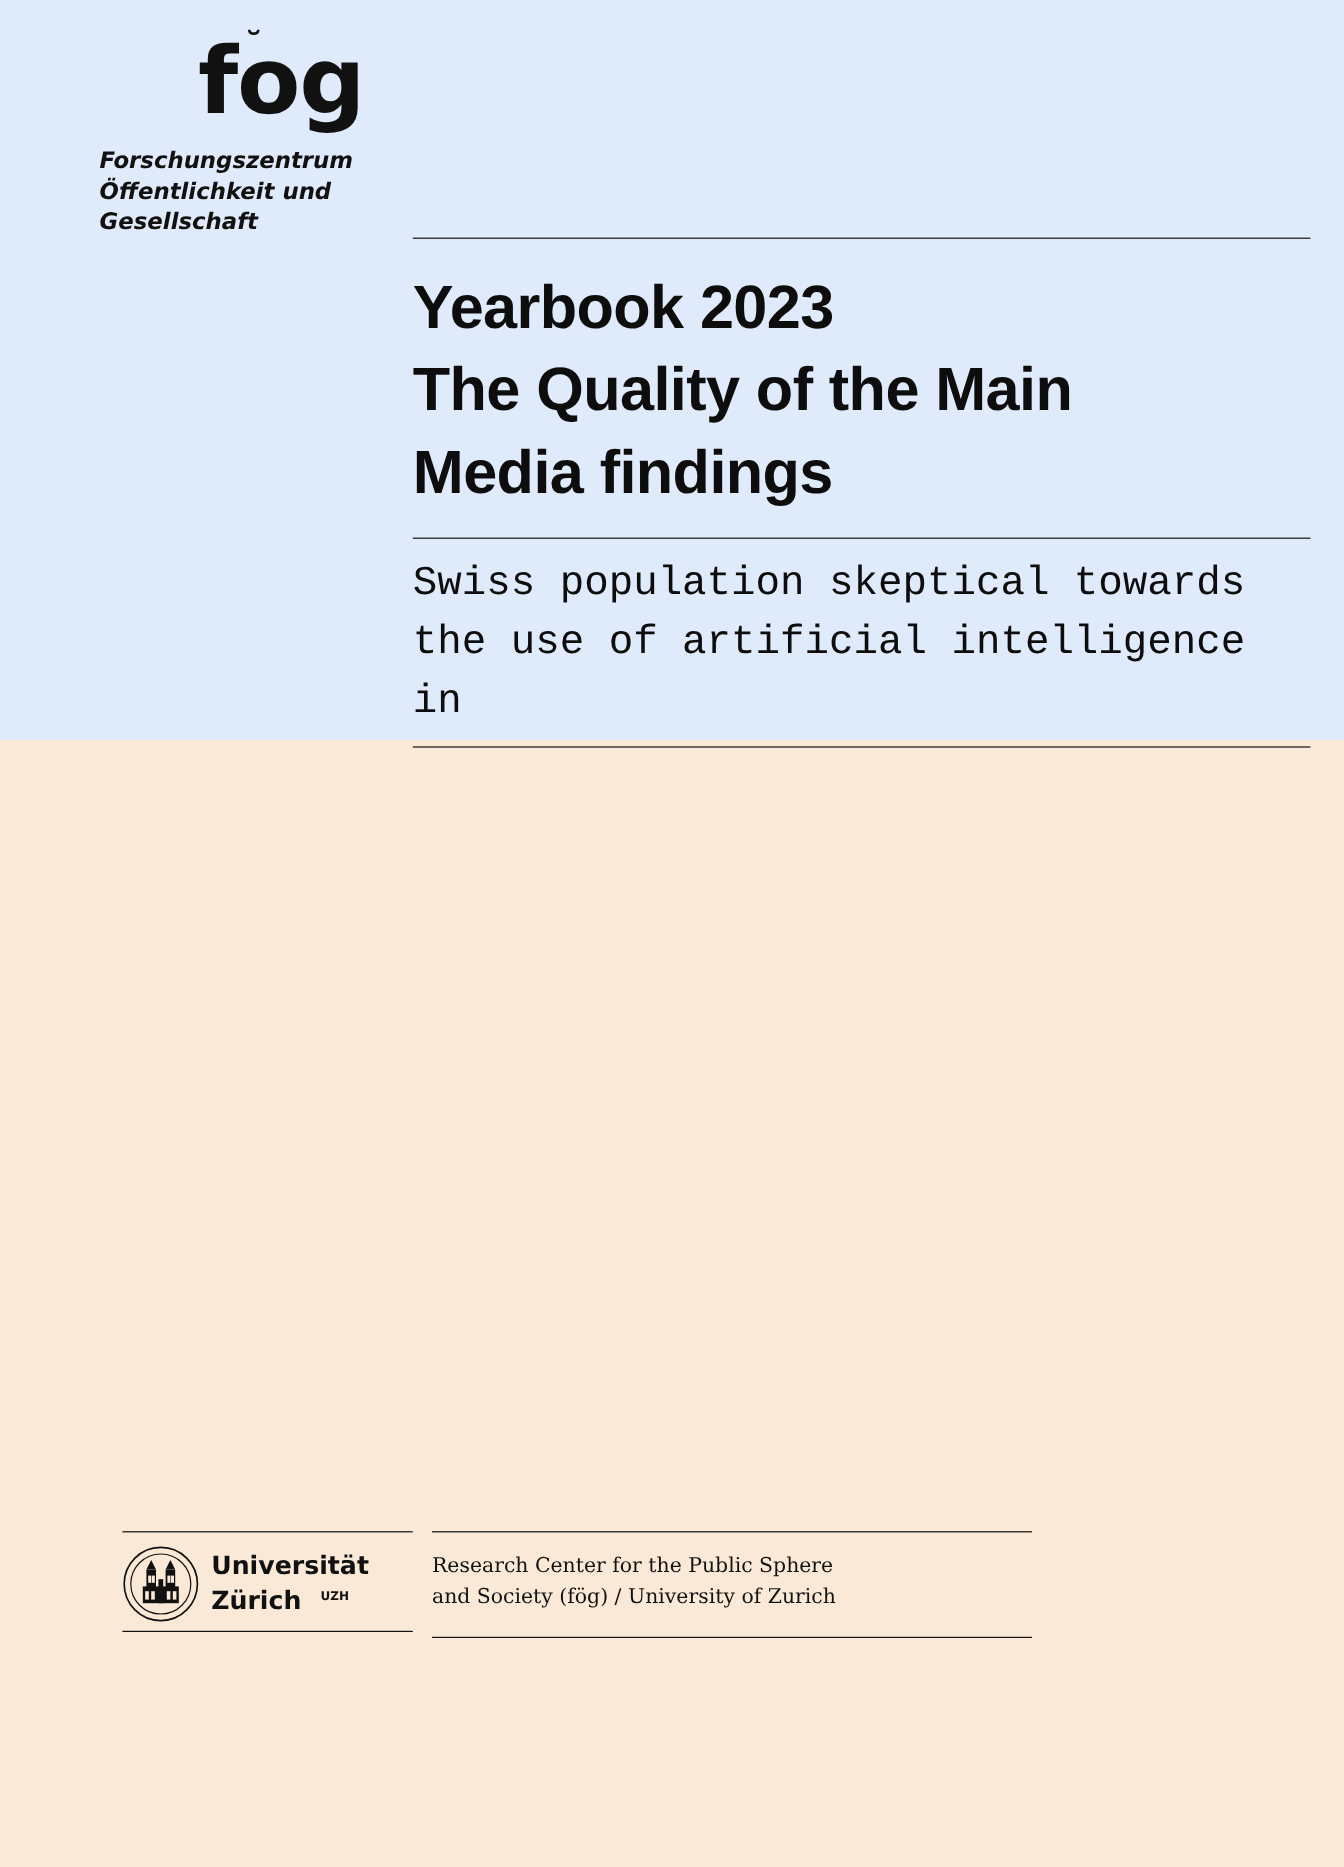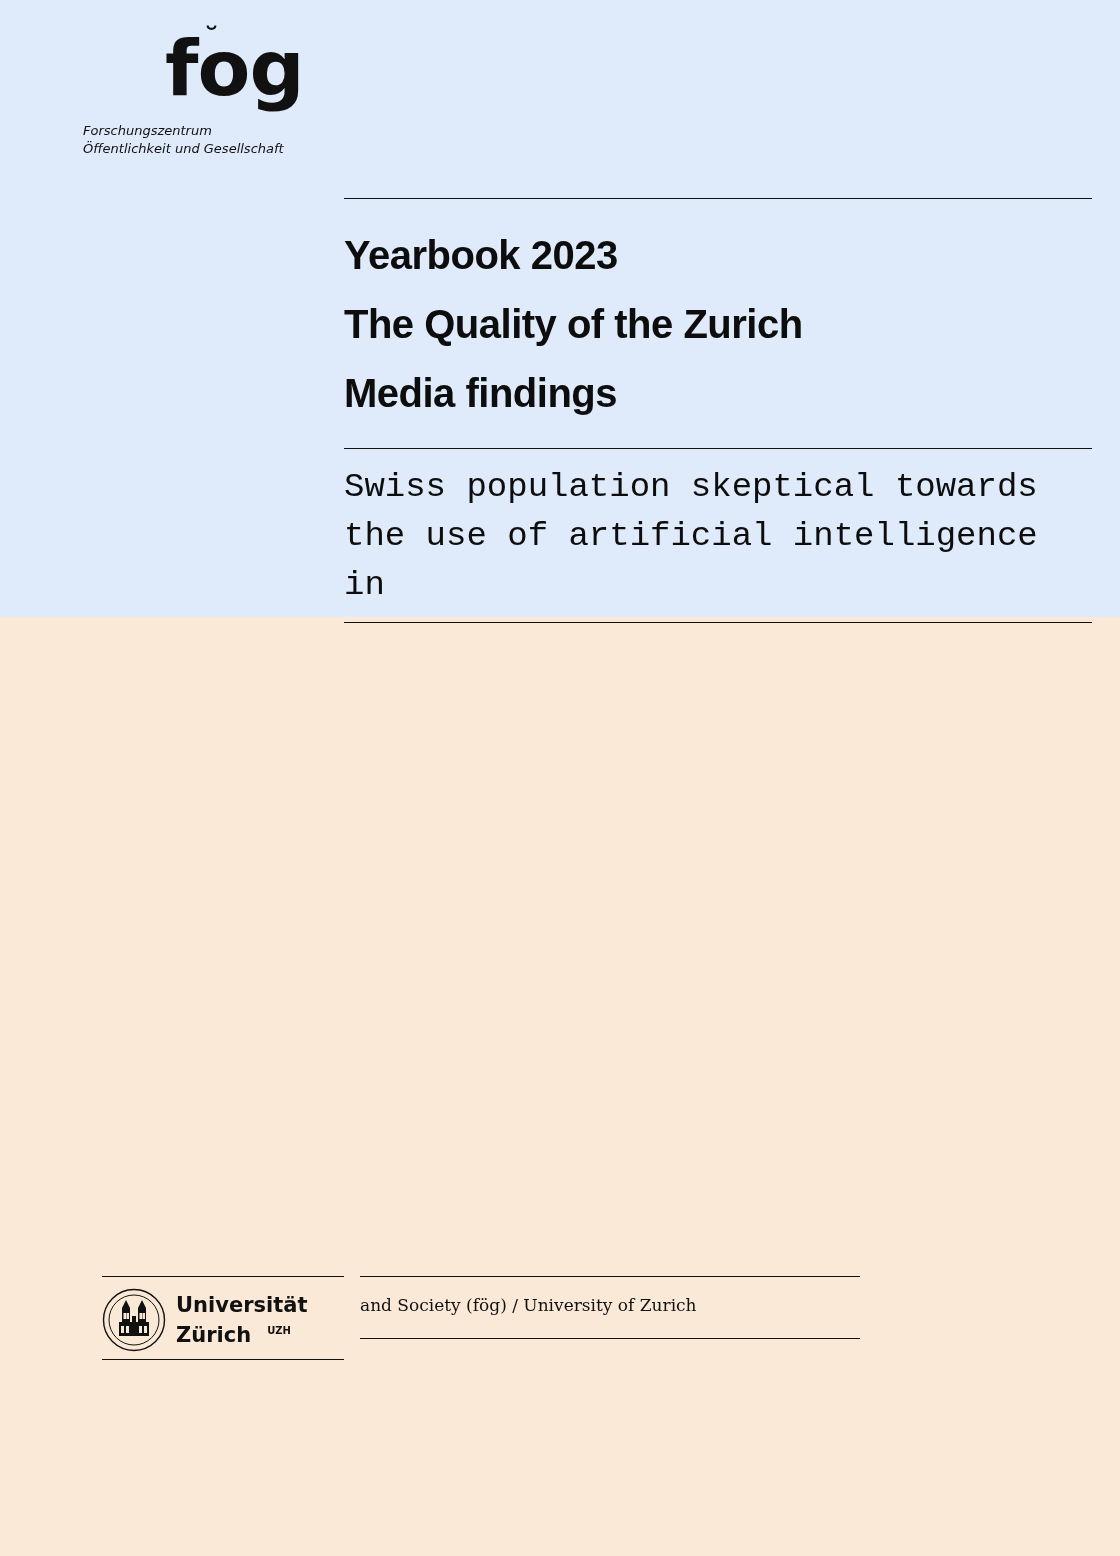--- a/index.html
+++ b/index.html
@@ -58,42 +58,42 @@
   .fog-word .breve {
     position: absolute;
     font-size: 30px;
     left: 121px;
     top: -6px;
     font-weight: 700;
   }
   .fog-sub {
     font-family: "DejaVu Sans", sans-serif;
     font-style: italic;
-    font-weight: 400;
-    font-size: 13px;
+    font-weight: 700;
+    font-size: 19px;
     line-height: 1.35;
     color: #111;
   }
 
   
   .title-block {
     position: absolute;
     left: 344px;
     top: 198px;
     width: 748px;
   }
   .rule {
     border-top: 1px solid #111;
     height: 0;
     width: 100%;
   }
   .main-title {
     font-family: "Liberation Sans", sans-serif;
     font-weight: 700;
-    font-size: 40px;
+    font-size: 51px;
     line-height: 69px;
     color: #0d0d0d;
     letter-spacing: -0.5px;
     padding-top: 22px;
     padding-bottom: 20px;
   }
   .main-title span {
     display: block;
   }
   .subtitle {
@@ -188,21 +188,21 @@
     <div class="fog-sub">
       <div>Forschungszentrum</div>
       <div>Öffentlichkeit und Gesellschaft</div>
     </div>
   </div>
 
   <div class="title-block">
     <div class="rule"></div>
     <div class="main-title">
       <span>Yearbook 2023</span>
-      <span>The Quality of the Zurich</span>
+      <span>The Quality of the Main</span>
       <span>Media findings</span>
     </div>
     <div class="rule"></div>
     <div class="subtitle">
       <span>Swiss population skeptical towards</span>
       <span>the use of artificial intelligence in</span>
     </div>
     <div class="rule"></div>
   </div>
 
@@ -239,20 +239,21 @@
           <span>Universität</span><br>
           <span>Zürich</span><span class="sup">UZH</span>
         </span>
       </div>
       <div class="uzh-rule-bottom"></div>
     </div>
 
     <div class="inst-block">
       <div class="inst-rule"></div>
       <div class="inst-text">
+        <span>Research Center for the Public Sphere</span>
         <span>and Society (fög) / University of Zurich</span>
       </div>
       <div class="inst-rule"></div>
     </div>
 
   </div>
 
 </div>
 
 </body></html>

